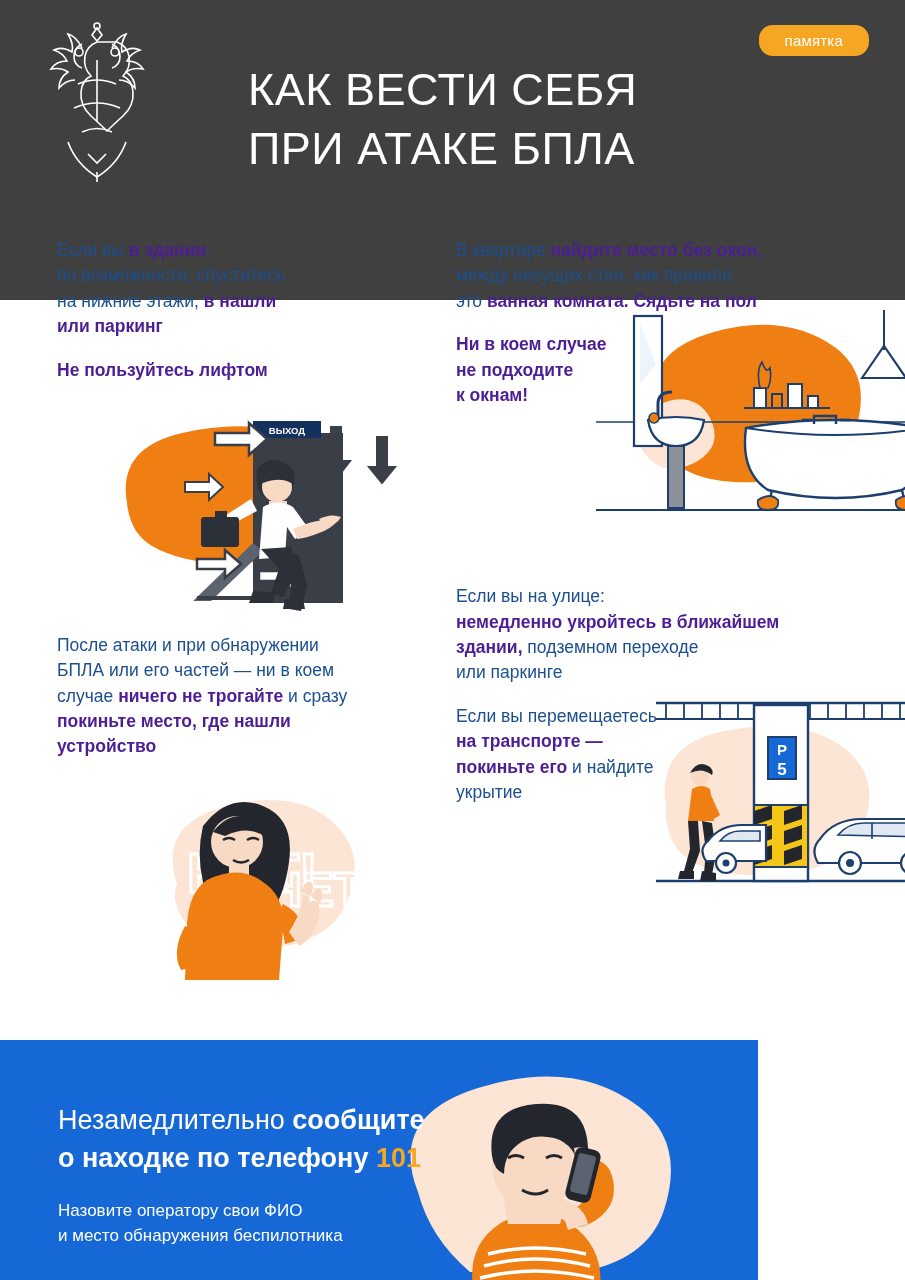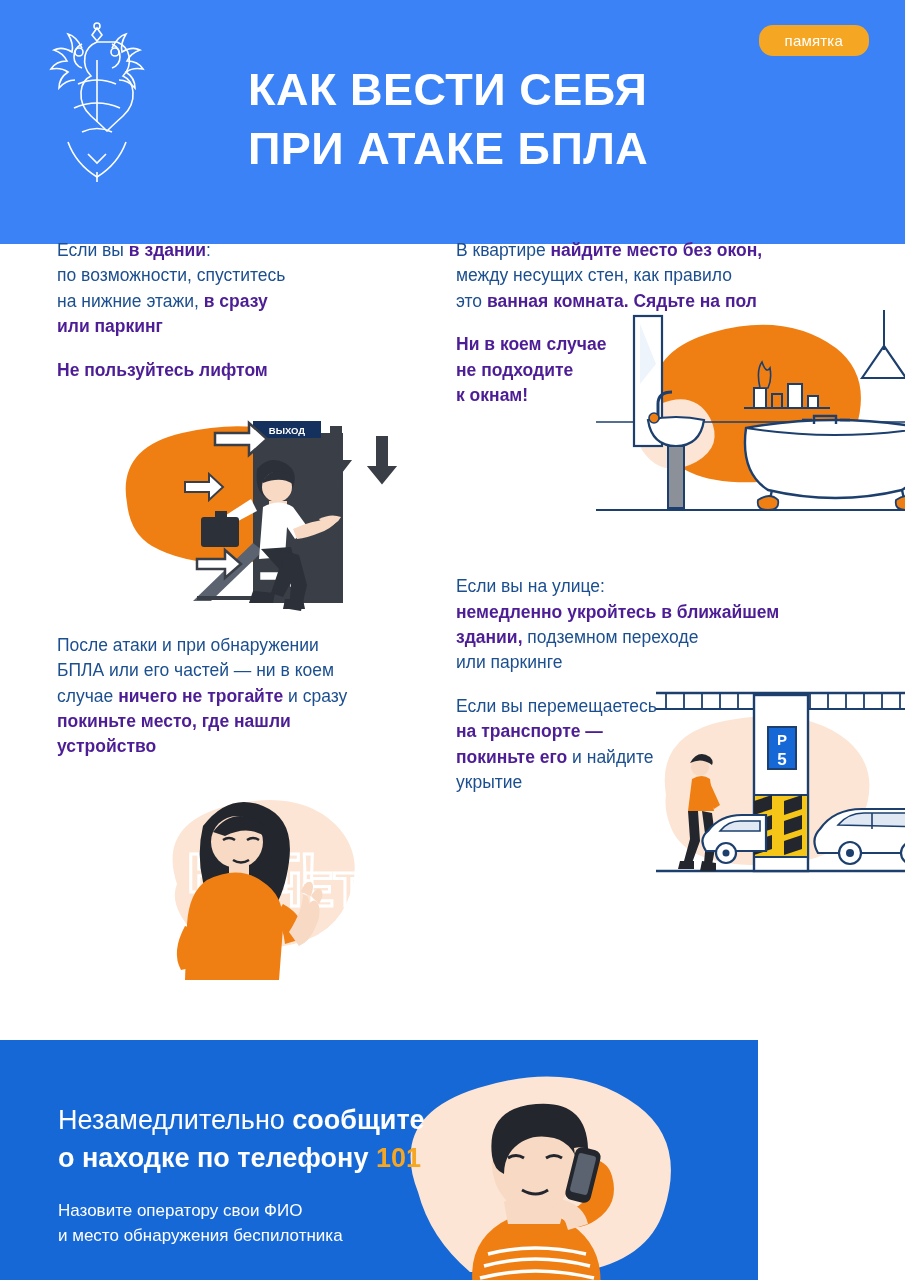--- a/index.html
+++ b/index.html
@@ -16,22 +16,22 @@
     height: 1280px;
     overflow: hidden;
     background: #ffffff;
   }
 
   
   .header {
     position: absolute;
     left: 0; top: 0;
     width: 905px;
-    height: 244px;
-    background: #3b82f6;
+    height: 300px;
+    background: #404040;
   }
   .header-inner {
     position: relative;
     width: 100%;
     height: 100%;
   }
   .badge {
     position: absolute;
     right: 36px;
     top: 25px;
@@ -48,21 +48,21 @@
     top: 22px;
     width: 118px;
     height: 170px;
   }
   .title {
     position: absolute;
     left: 248px;
     top: 60px;
     color: #ffffff;
     font-size: 45px;
-    font-weight: bold;
+    font-weight: normal;
     line-height: 1.32;
     letter-spacing: .5px;
     text-transform: uppercase;
   }
   .title span { display: block; }
 
   
   .content {
     position: absolute;
     left: 0;
@@ -166,21 +166,21 @@
   </div>
 
   <div class="content">
 
     <div class="col-left">
 
       <div class="txt">
         <div class="blk">
           <span>Если вы </span><b>в здании</b><span>:</span><br>
           <span>по возможности, спуститесь</span><br>
-          <span>на нижние этажи, </span><b>в сразу</b><br>
+          <span>на нижние этажи, </span><b>в нашли</b><br>
           <b>или паркинг</b>
         </div>
         <div style="height:10px"></div>
         <div><b>Не пользуйтесь лифтом</b></div>
       </div>
 
       
       <svg class="illus" width="372" height="228" viewBox="0 0 372 228">
         <path d="M70 120 q-10 -55 55 -70 q70 -16 120 6 q40 20 30 70 q-8 45 -70 52 q-70 8 -110 -15 q-22 -13 -25 -43z" fill="#f07f13"></path>
         <rect x="196" y="50" width="90" height="170" fill="#3a3f47"></rect>
@@ -293,21 +293,21 @@
         <path d="M150 128 q88 14 178 0" fill="none" stroke="#1c3f6e" stroke-width="2"></path>
         <path d="M176 190 l-4 18" stroke="#1c3f6e" stroke-width="2.4"></path>
         <path d="M306 190 l4 18" stroke="#1c3f6e" stroke-width="2.4"></path>
         <path d="M162 200 q12 -8 20 0 q2 10 -10 10 q-12 0 -10 -10z" fill="#f07f13" stroke="#1c3f6e" stroke-width="1.8"></path>
         <path d="M300 200 q12 -8 20 0 q2 10 -10 10 q-12 0 -10 -10z" fill="#f07f13" stroke="#1c3f6e" stroke-width="1.8"></path>
         <path d="M218 124 v-8 h22 v8" fill="none" stroke="#1c3f6e" stroke-width="2.4"></path>
         <path d="M206 120 h10" stroke="#1c3f6e" stroke-width="2.6"></path>
         <path d="M244 120 h10" stroke="#1c3f6e" stroke-width="2.6"></path>
       </svg>
 
-      <div class="txt" style="margin-top:10px;">
+      <div class="txt" style="margin-top:20px;">
         <span>Если вы на улице:</span><br>
         <b>немедленно укройтесь в ближайшем</b><br>
         <b>здании,</b><span> подземном переходе</span><br>
         <span>или паркинге</span>
         <div style="height:18px"></div>
         <span>Если вы перемещаетесь</span><br>
         <b>на транспорте —</b><br>
         <b>покиньте его</b><span> и найдите</span><br>
         <span>укрытие</span>
       </div>

